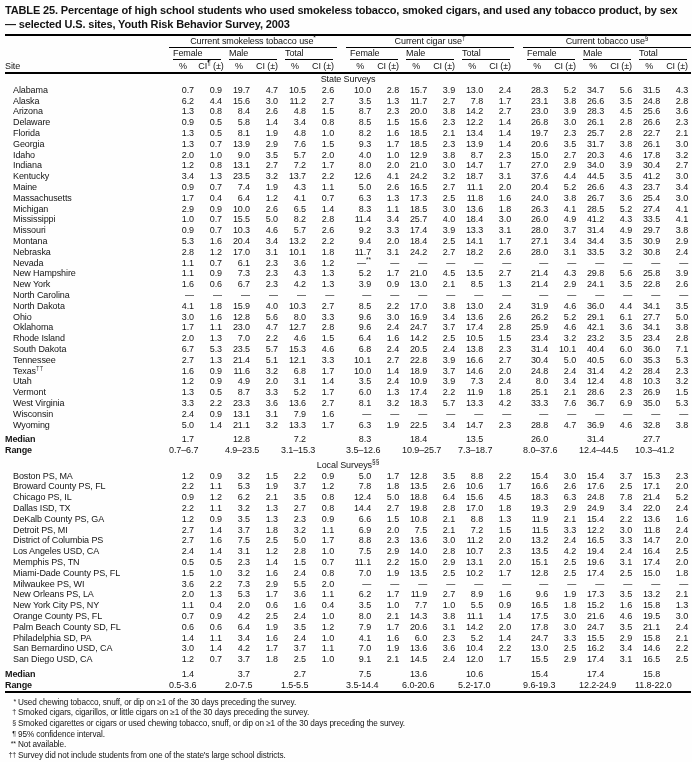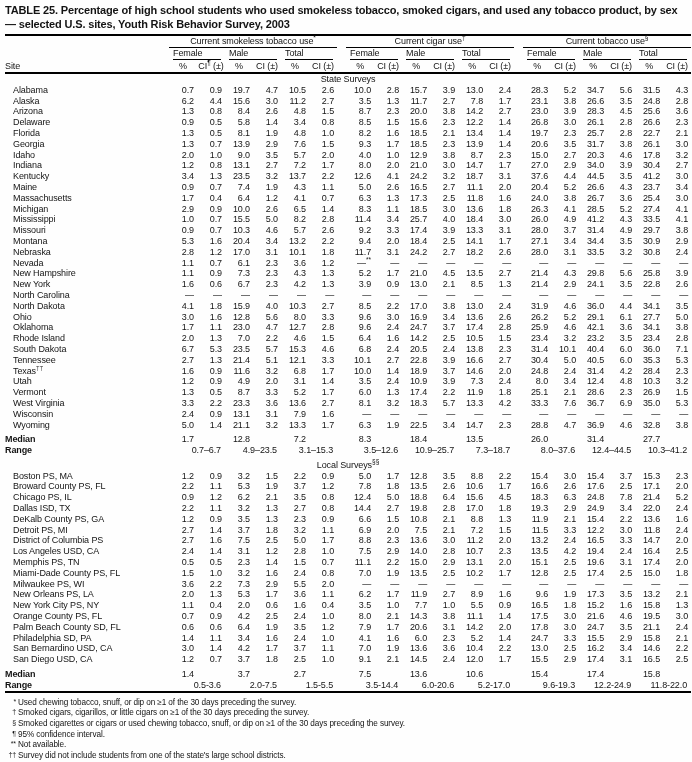--- a/index.html
+++ b/index.html
@@ -15,21 +15,21 @@
   th.sh{padding:0;}
   th.sh .u{border-bottom:1px solid #000;text-align:left;margin:0 4px;line-height:11px;}
   th.ch{text-align:center;border-bottom:2px solid #000;line-height:12px;white-space:nowrap;}
   th.site-h{border-bottom:2px solid #000;text-align:left;vertical-align:bottom;line-height:12px;margin-top:28px;}
   thead th.gapc{border-bottom:2px solid #000;}
   tbody td{line-height:10.8px;height:10.8px;white-space:nowrap;vertical-align:bottom;}
   td.num{text-align:right;padding-right:3px;}
   td.site{text-align:left;padding-left:8px;overflow:hidden;}
   td.flush{padding-left:0;font-weight:bold;}
   tr.section td{padding-left:0;text-align:center;}
-  td.rng{text-align:right;padding-right:4px;}
+  td.rng{text-align:left;padding-right:4px;}
   tr.sp td{height:4px;line-height:4px;font-size:2px;}
   sup{font-size:6.5px;line-height:0;vertical-align:super;letter-spacing:0;}
   .footnotes{margin-top:4px;font-size:8.2px;line-height:9.7px;letter-spacing:-0.1px;}
   .fn{padding-left:16px;text-indent:-16px;white-space:nowrap;}
   .fn .sym{display:inline-block;width:13px;text-align:right;text-indent:0;
            padding-right:2px;box-sizing:border-box;font-size:7px;vertical-align:1px;}
 </style>
 </head>
 <body>
 

